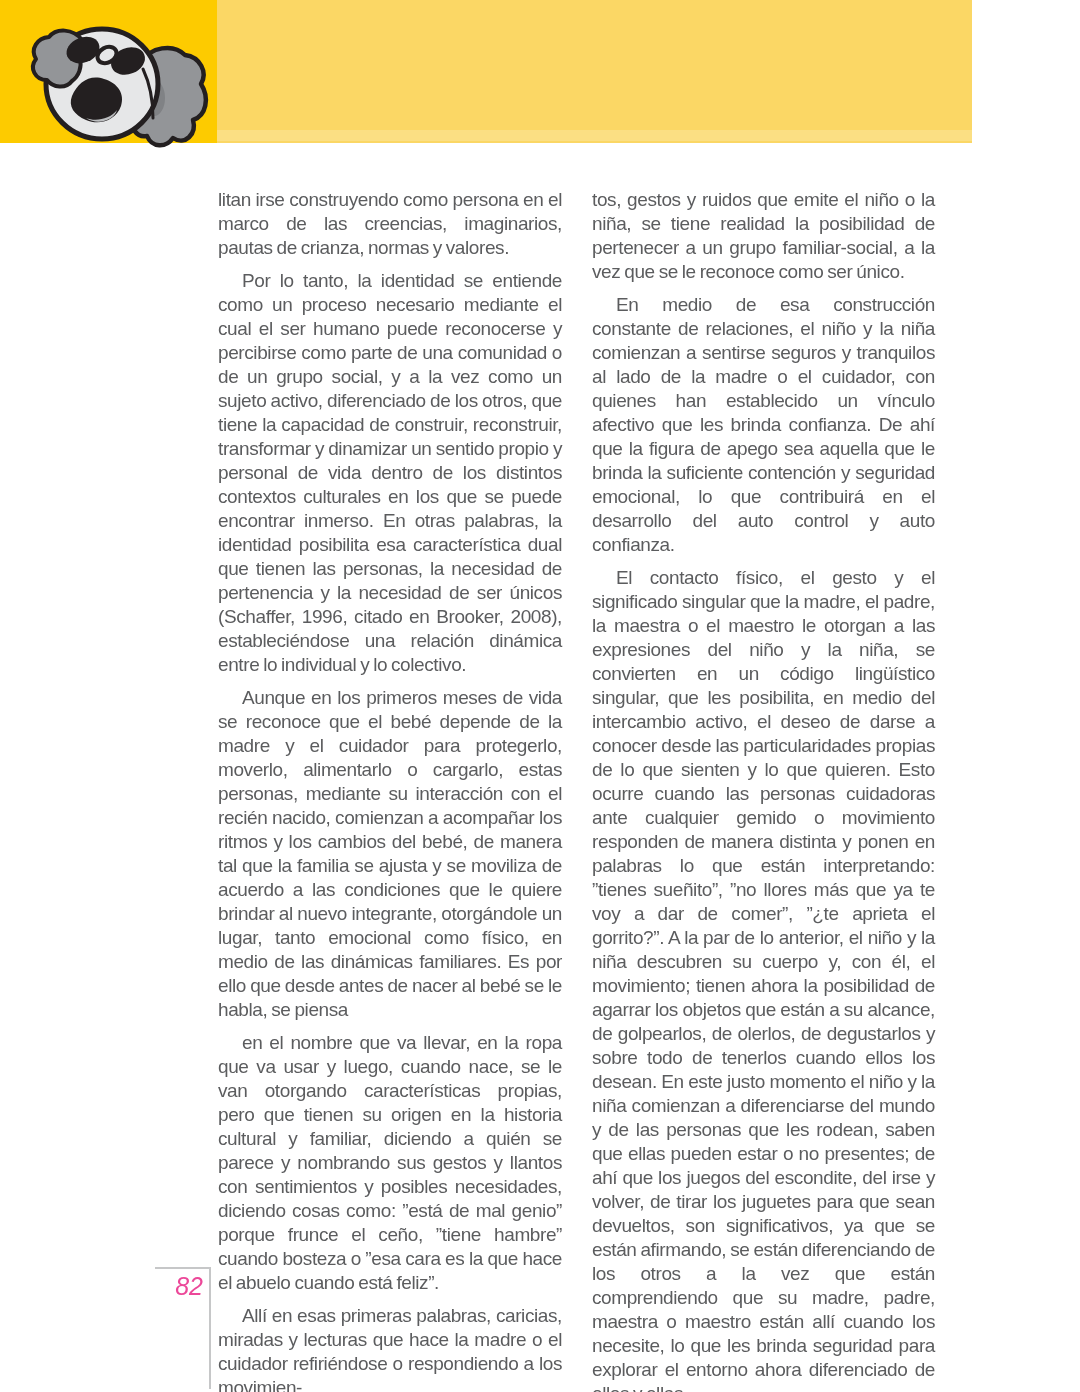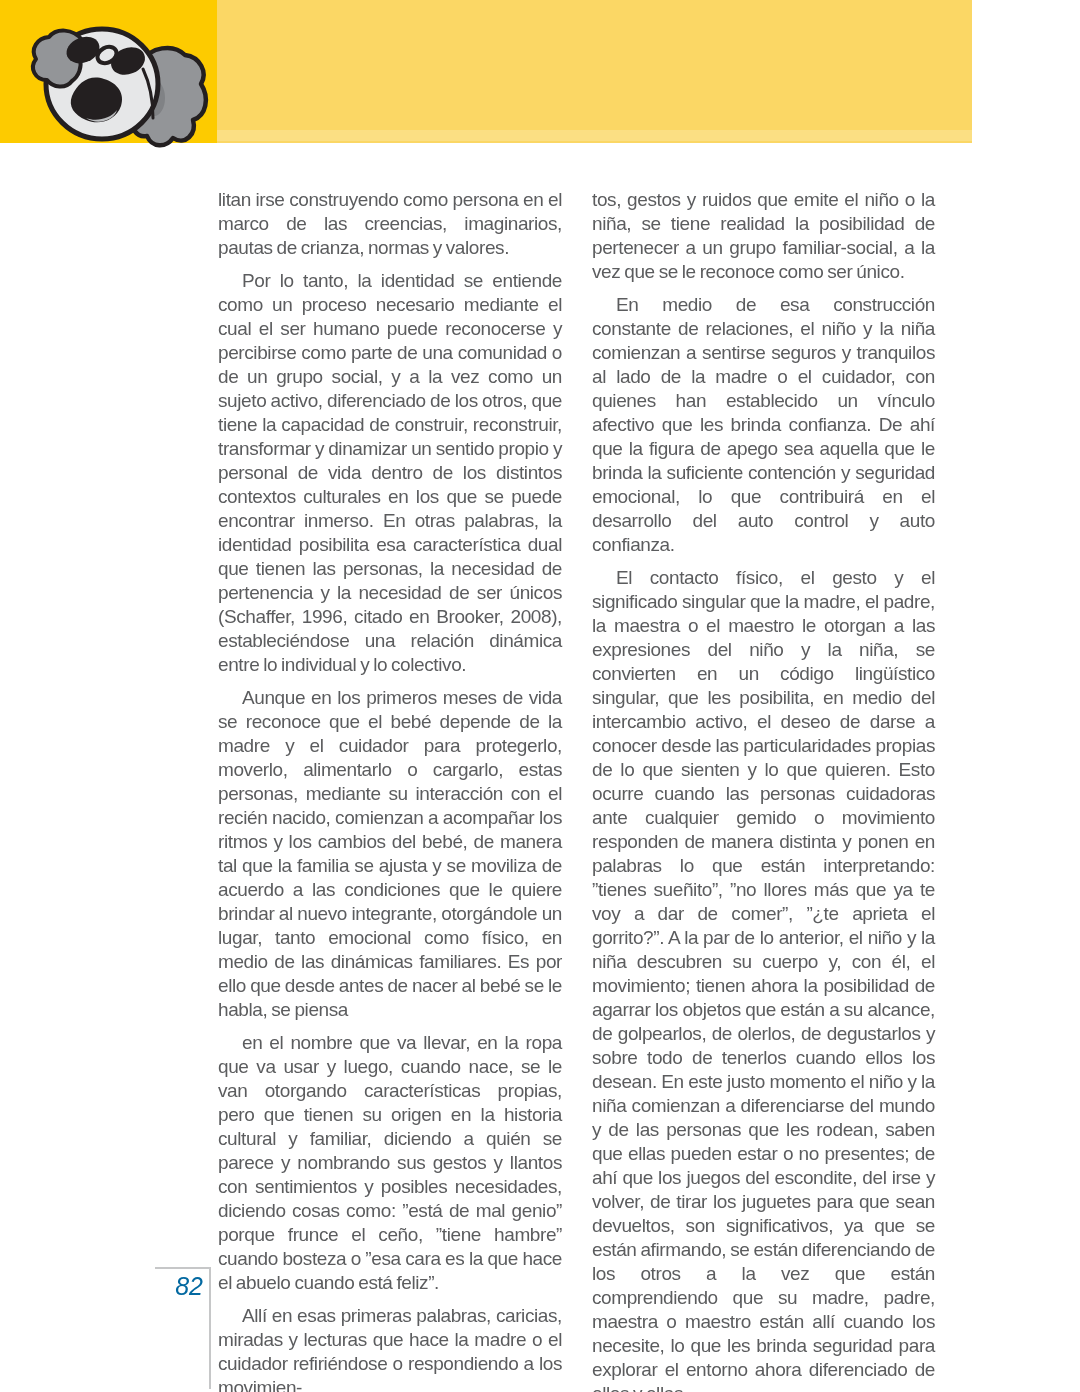--- a/index.html
+++ b/index.html
@@ -25,21 +25,21 @@
   .col-left  { left:218px; width:344px; }
   .col-right { left:592px; width:343px; }
   p.para { margin:0 0 9px 0; text-indent:24px; }
   p.no-indent { text-indent:0; }
 
   
   .footer-hline { position:absolute; left:155px; top:1267px; width:56px; height:2px; background:#C6C7C8; }
   .footer-vline { position:absolute; left:209px; top:1267px; width:2px;  height:122px; background:#C6C7C8; }
   .page-number  {
     position:absolute; left:145px; top:1272px; width:58px; text-align:right;
-    font-size:25px; font-style:italic; font-weight:500; color:#0369a1;
+    font-size:25px; font-style:italic; font-weight:500; color:#ec4899;
   }
 </style>
 </head>
 <body>
 
 <div class="page">
 
   <div class="band-left"></div>
   <div class="band-right">
     <div class="band-shine"></div>

